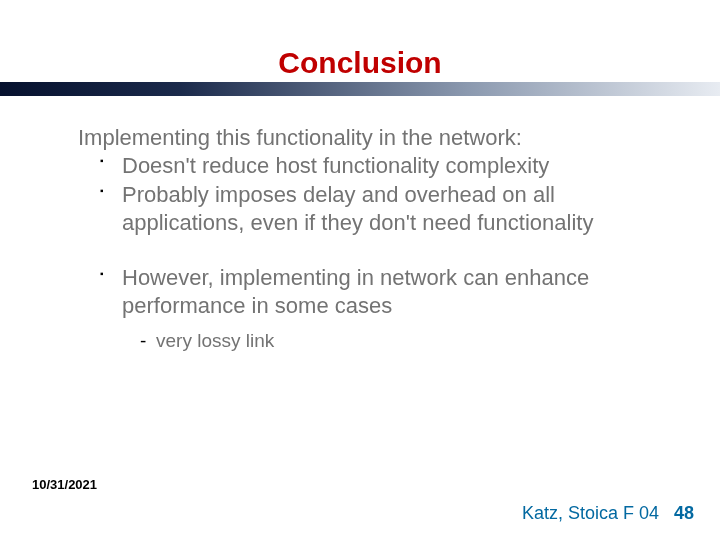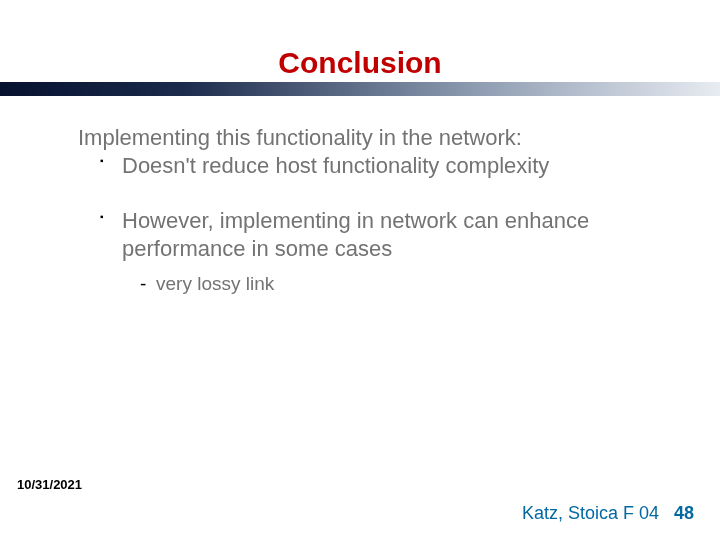--- a/index.html
+++ b/index.html
@@ -73,21 +73,21 @@
   }
   ul.sub > li::before {
     content: "-";
     position: absolute;
     left: 0;
     top: 0;
     color: #000;
   }
   .footer-date {
     position: absolute;
-    left: 17px;
+    left: 32px;
     bottom: 48px;
     font-size: 13px;
     font-weight: bold;
     color: #000;
   }
   .footer-credit {
     position: absolute;
     right: 26px;
     bottom: 16px;
     font-size: 18px;
@@ -104,20 +104,21 @@
 <div class="slide">
 
   <div class="title">Conclusion</div>
 
   <div class="bar"></div>
 
   <div class="content">
     <p class="lead">Implementing this functionality in the network:</p>
     <ul class="block">
       <li>Doesn't reduce host functionality complexity</li>
+      <li>Probably imposes delay and overhead on all applications, even if they don't need functionality</li>
     </ul>
     <div class="gap"></div>
     <ul class="block">
       <li>
         <span>However, implementing in network can enhance performance in some cases</span>
         <ul class="sub">
           <li>very lossy link</li>
         </ul>
       </li>
     </ul>

